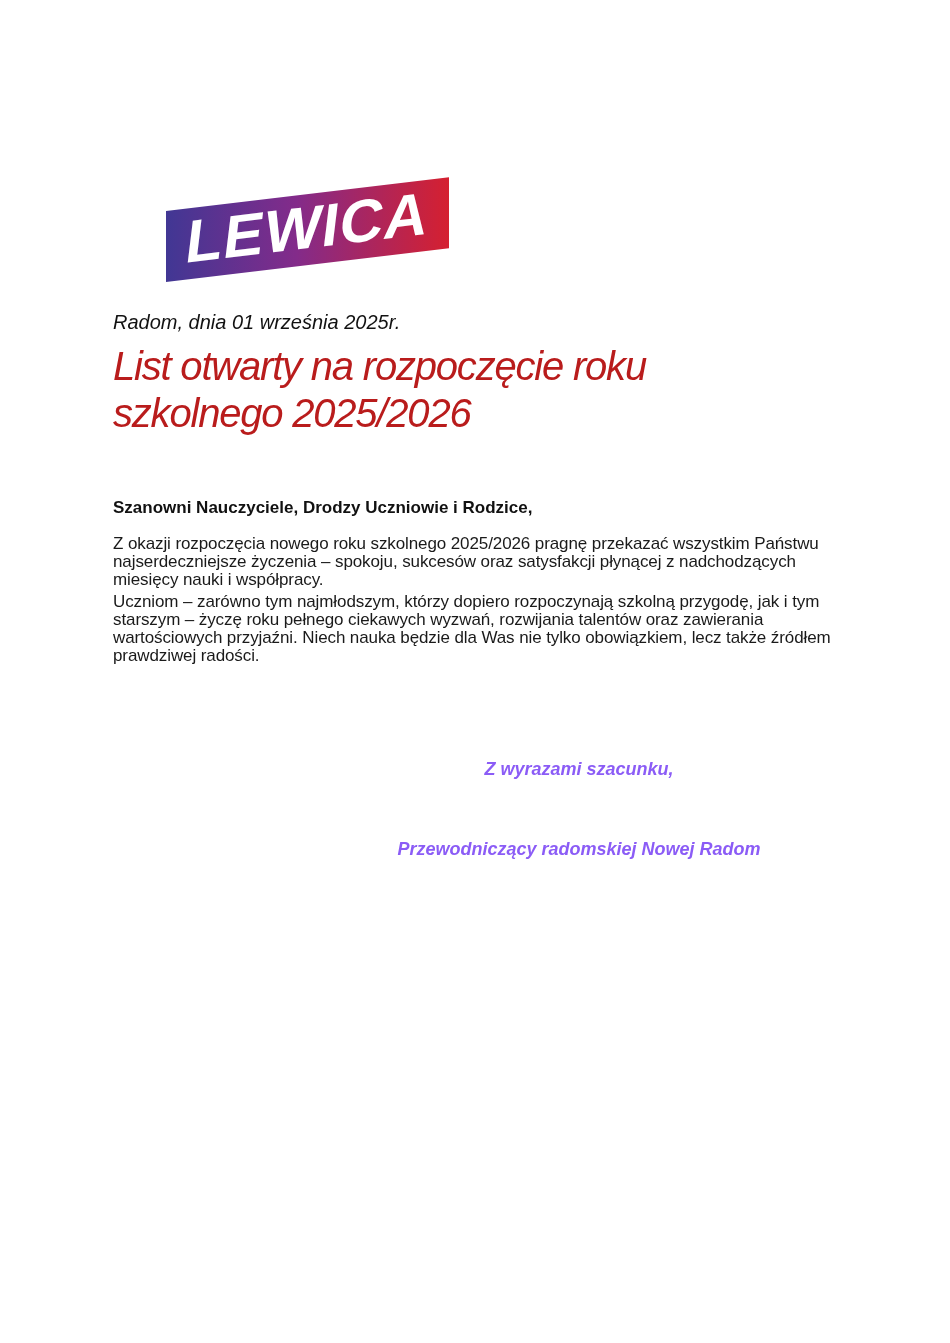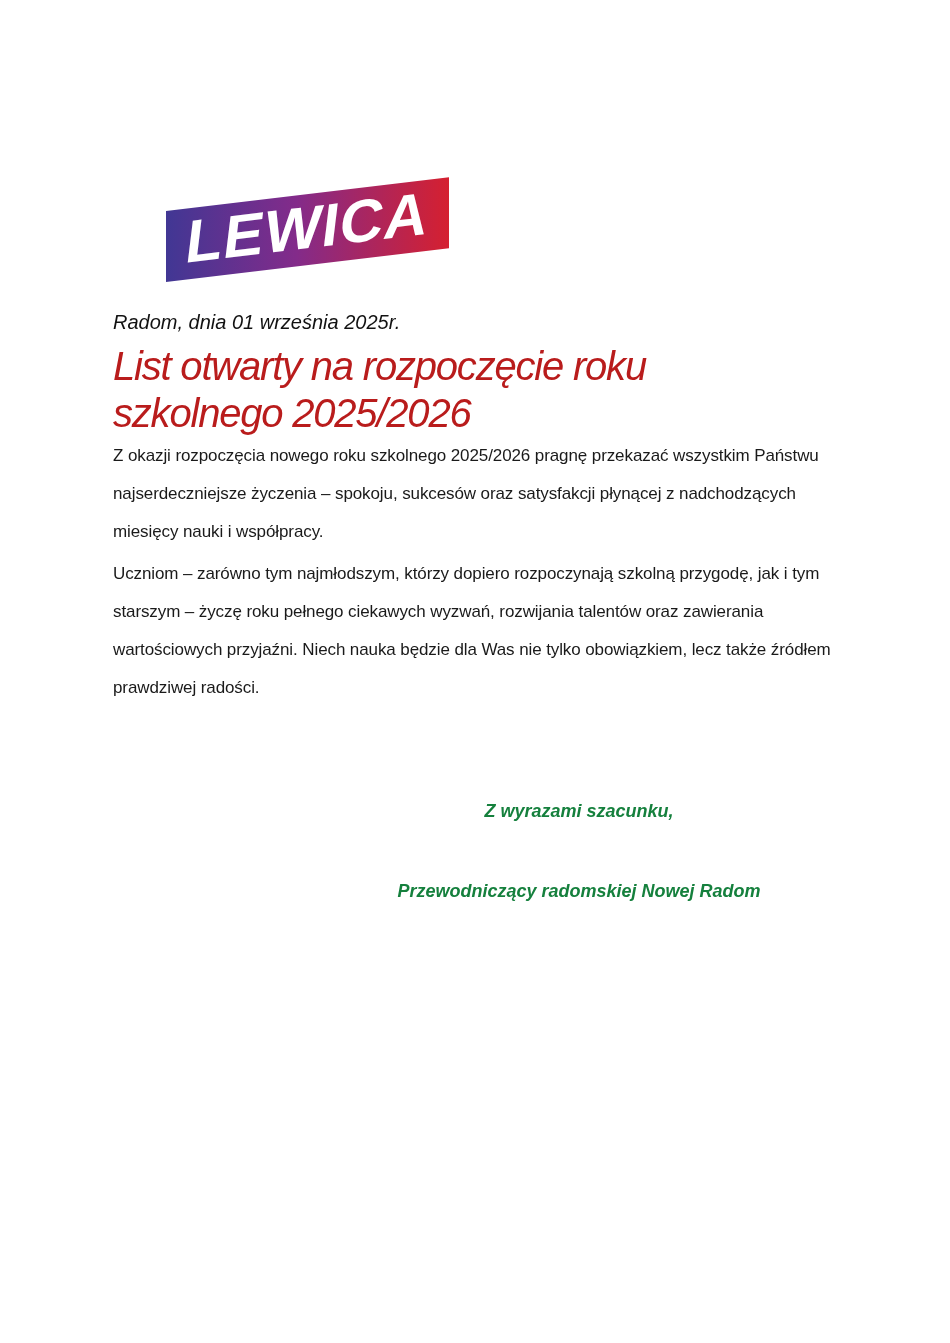--- a/index.html
+++ b/index.html
@@ -70,52 +70,53 @@
     margin: 56px 0 12px 0;
     font-weight: 700;
     font-size: 17px;
     line-height: 30px;
     color: #111111;
   }
 
   .para {
     margin: 0 0 4px 0;
     font-size: 17px;
-    line-height: 38px;
+    line-height: 18px;
     letter-spacing: -0.1px;
     color: #1a1a1a;
   }
 
   .closing {
     margin: 44px 0 0 210px;
     text-align: center;
     font-weight: 700;
     font-style: italic;
     font-size: 18px;
     line-height: 40px;
-    color: #15803d;
+    color: #8b5cf6;
     white-space: pre-line;
   }
 </style>
 </head>
 <body>
 
 <div class="page">
 
   <div class="logo-band" style="background: linear-gradient(to right, rgb(65, 55, 148) 0%, rgb(131, 43, 138) 46%, rgb(213, 32, 48) 100%);">
     <span class="logo-text" style="color: rgb(255, 255, 255);">LEWICA</span>
   </div>
 
   <div class="content">
 
     <div class="dateline">Radom, dnia 01 września 2025r.</div>
 
     <h1 class="title">List otwarty na rozpoczęcie roku
 szkolnego 2025/2026</h1>
 
+    <p class="salutation">Szanowni Nauczyciele, Drodzy Uczniowie i Rodzice,</p>
 
     <p class="para">Z okazji rozpoczęcia nowego roku szkolnego 2025/2026 pragnę przekazać wszystkim Państwu najserdeczniejsze życzenia – spokoju, sukcesów oraz satysfakcji płynącej z nadchodzących miesięcy nauki i współpracy.</p>
 
 
     <p class="para">Uczniom – zarówno tym najmłodszym, którzy dopiero rozpoczynają szkolną przygodę, jak i tym starszym – życzę roku pełnego ciekawych wyzwań, rozwijania talentów oraz zawierania wartościowych przyjaźni. Niech nauka będzie dla Was nie tylko obowiązkiem, lecz także źródłem prawdziwej radości.</p>
 
 
 
     <div class="closing">
       <div>Z wyrazami szacunku,</div>

